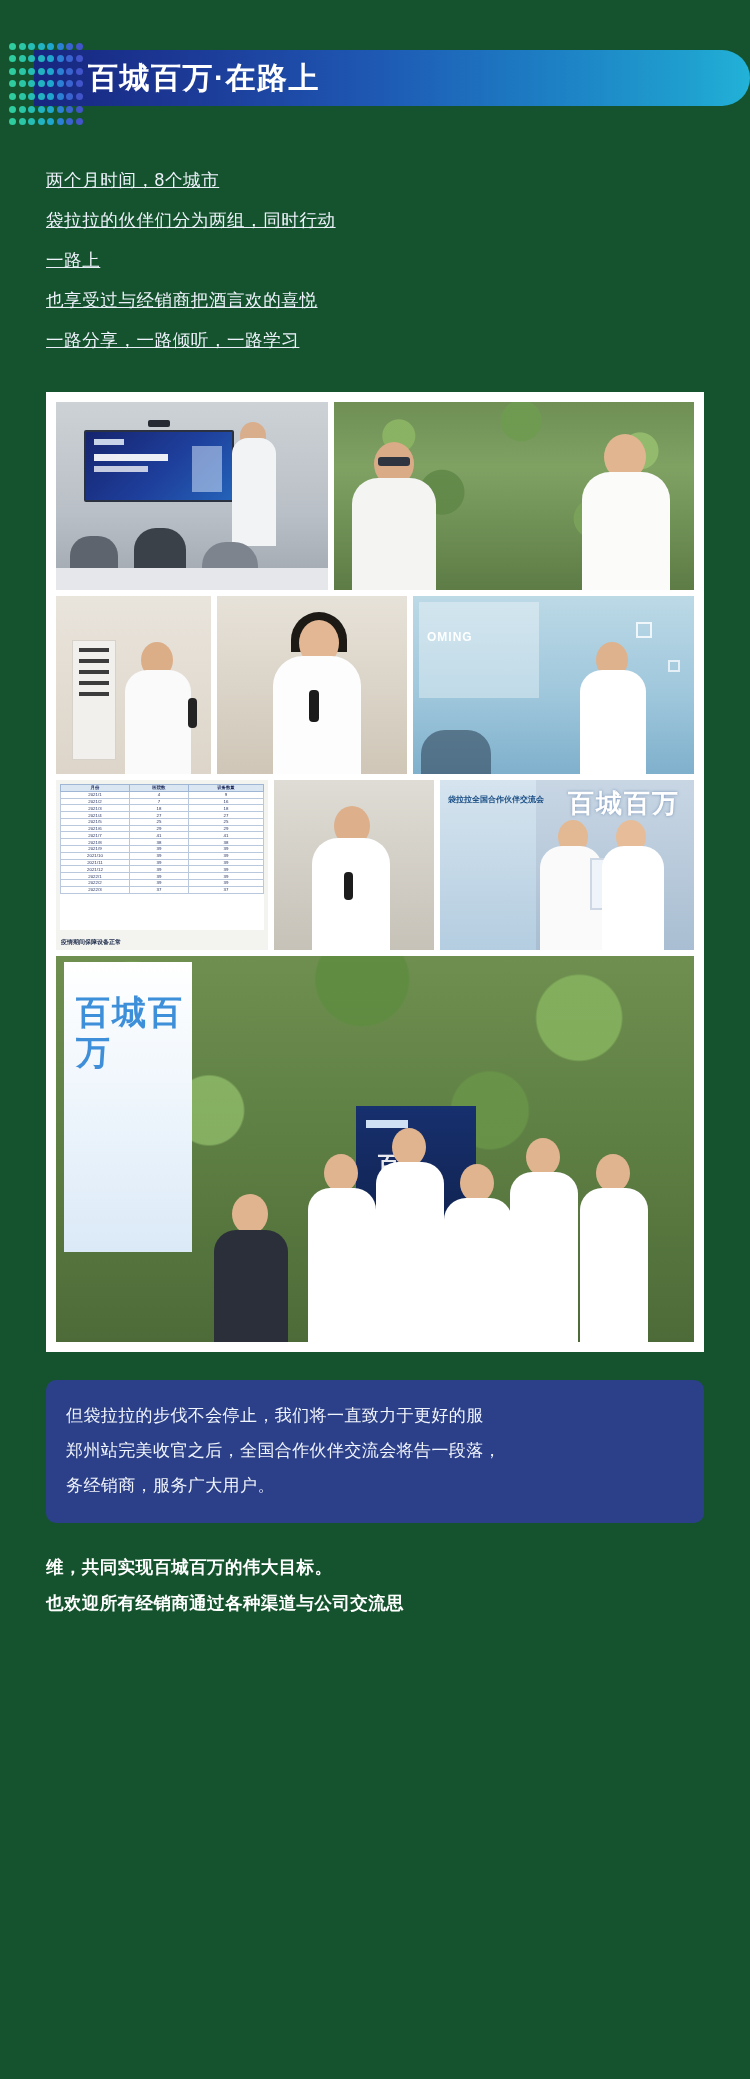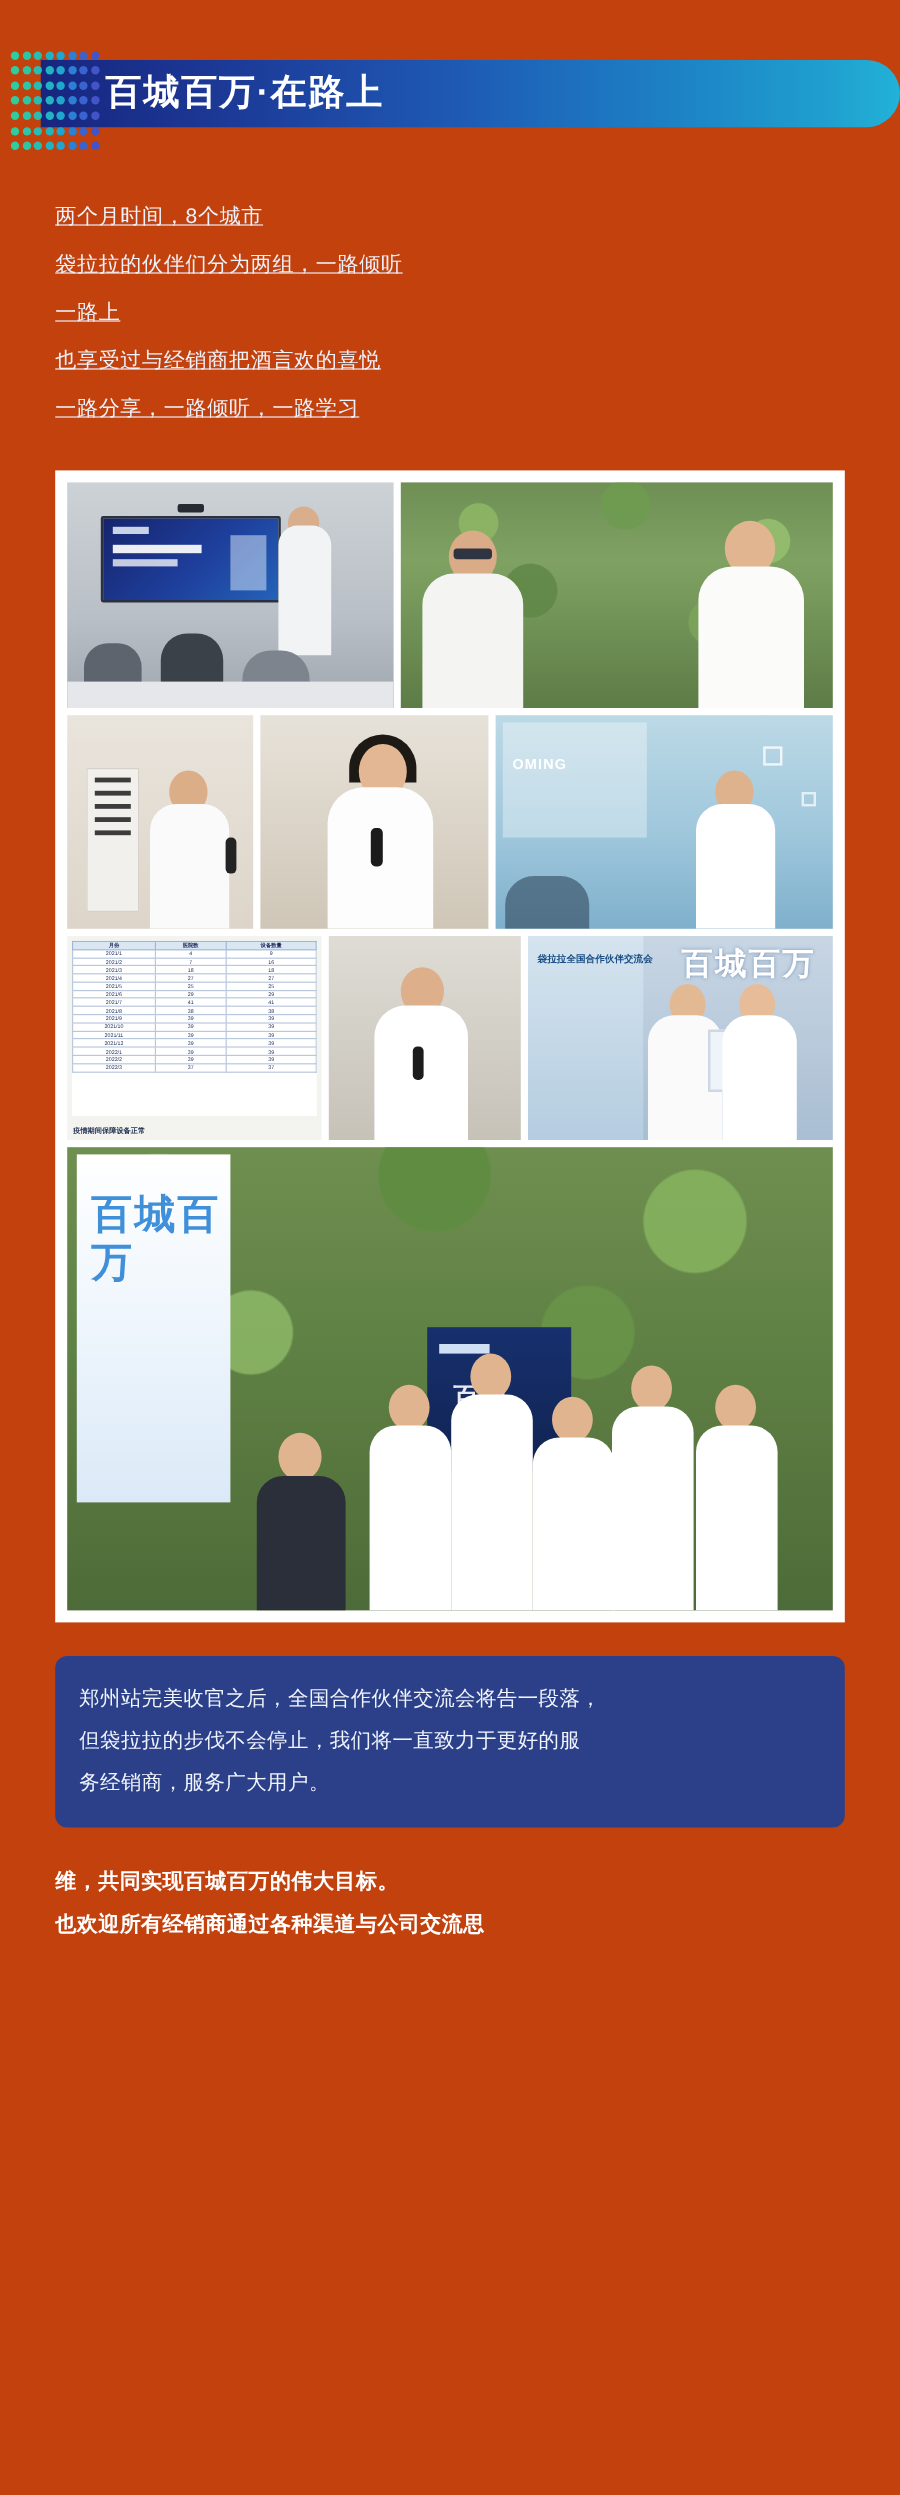--- a/index.html
+++ b/index.html
@@ -11,21 +11,21 @@
     width: 750px;
     height: 2079px;
     position: relative;
     font-family: "Liberation Sans", "DejaVu Sans", sans-serif;
     overflow: hidden;
   }
   .page {
     position: relative;
     width: 750px;
     height: 2079px;
-    background: #c2410c;
+    background: #14532d;
   }
 
   
   .header {
     position: relative;
     height: 148px;
     width: 750px;
   }
   .dot-grid {
     position: absolute;
@@ -289,21 +289,21 @@
         <div class="dot" style="background: rgb(31, 166, 207);"></div>
         <div class="dot" style="background: rgb(43, 127, 212);"></div>
         <div class="dot" style="background: rgb(58, 99, 207);"></div>
         <div class="dot" style="background: rgb(66, 84, 201);"></div>
       </div>
     <div class="header-title">百城百万·在路上</div>
   </div>
 
   <div class="intro">
     <div class="intro-line">两个月时间，8个城市</div>
-    <div class="intro-line">袋拉拉的伙伴们分为两组，一路倾听</div>
+    <div class="intro-line">袋拉拉的伙伴们分为两组，同时行动</div>
     <div class="intro-line">一路上</div>
     <div class="intro-line">也享受过与经销商把酒言欢的喜悦</div>
     <div class="intro-line">一路分享，一路倾听，一路学习</div>
   </div>
 
   <div class="collage">
 
     <div class="crow">
       <div class="ph p1">
         <div class="screen-stand"></div>
@@ -488,22 +488,22 @@
         <div class="head" style="left:470px;bottom:166px;width:34px;height:38px;"></div>
         <div class="person" style="left:454px;width:68px;height:170px;"></div>
         <div class="head" style="left:540px;bottom:150px;width:34px;height:38px;"></div>
         <div class="person" style="left:524px;width:68px;height:154px;"></div>
       </div>
     </div>
 
   </div>
 
   <div class="closing-box">
+    <div class="closing-line">但袋拉拉的步伐不会停止，我们将一直致力于更好的服</div>
     <div class="closing-line">郑州站完美收官之后，全国合作伙伴交流会将告一段落，</div>
-    <div class="closing-line">但袋拉拉的步伐不会停止，我们将一直致力于更好的服</div>
     <div class="closing-line">务经销商，服务广大用户。</div>
   </div>
 
   <div class="final">
     <div class="final-line">维，共同实现百城百万的伟大目标。</div>
     <div class="final-line">也欢迎所有经销商通过各种渠道与公司交流思</div>
   </div>
 
 </div>
 

